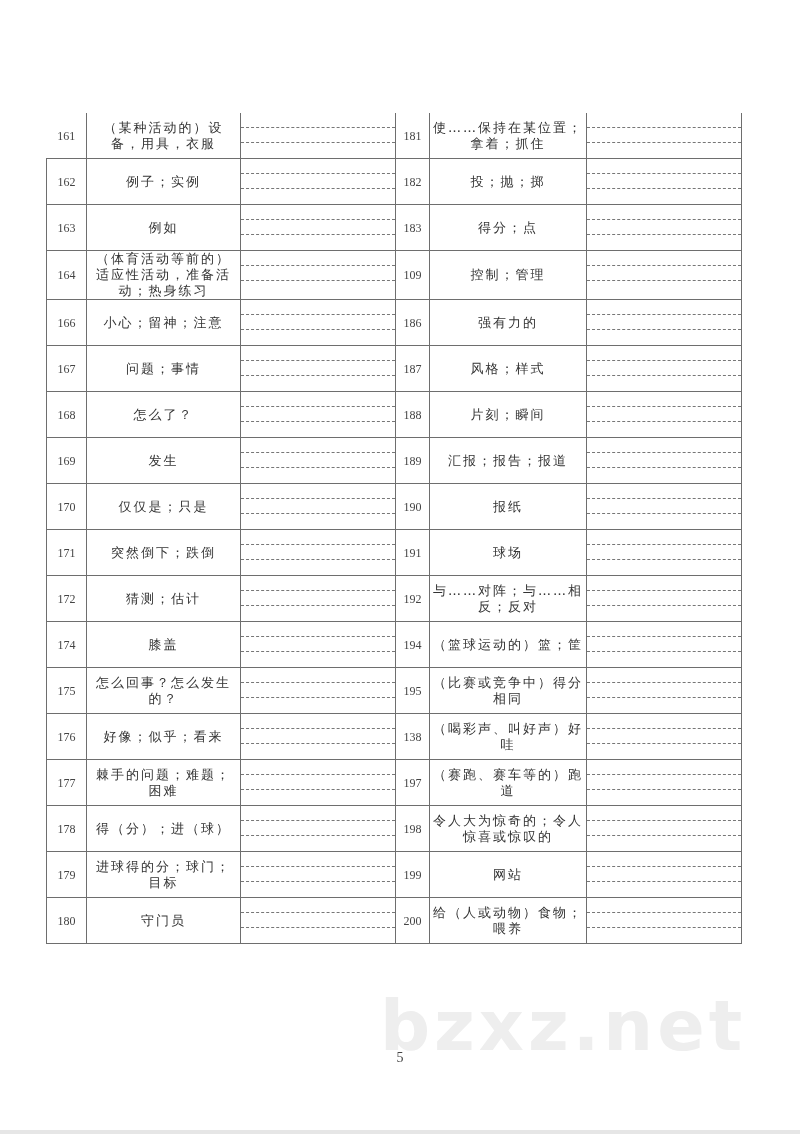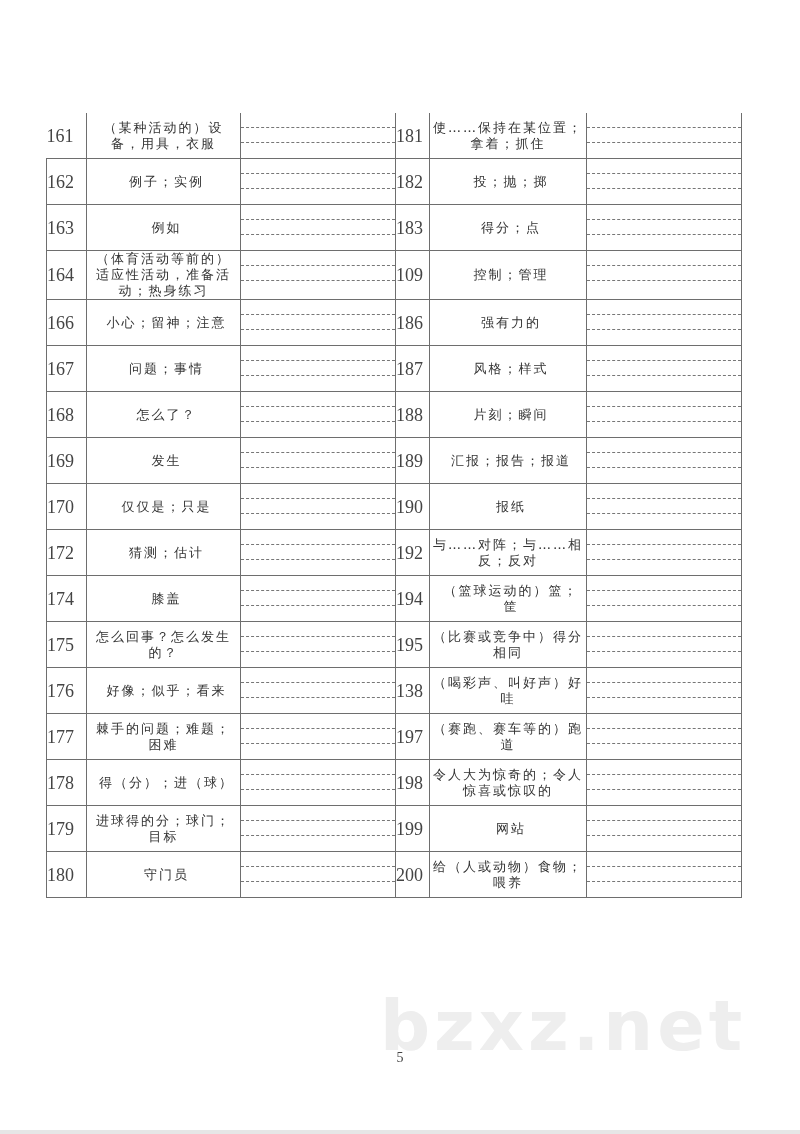--- a/index.html
+++ b/index.html
@@ -14,23 +14,23 @@
     .vocab-table {
       position: absolute; left: 46px; top: 113px;
       width: 696px; border-collapse: collapse; table-layout: fixed;
     }
     .vocab-table td {
       border: 1px solid #6e6e6e; height: 45px; padding: 0; vertical-align: middle;
       font-size: 13px; line-height: 16px;
     }
     .vocab-table tr:first-child td { border-top: none; }
     .vocab-table tr:first-child td.num-l { border-left: none; }
-    .vocab-table td.num { text-align: left; font-family: "Liberation Serif", serif; font-size: 18px; color: #444; }
+    .vocab-table td.num { text-align: center; font-family: "Liberation Serif", serif; font-size: 12px; color: #444; }
     .vocab-table td.meaning { padding: 0 2px; letter-spacing: 2px; }
-    .vocab-table td.meaning.center { text-align: center; padding-left: 8px; }
+    .vocab-table td.meaning.center { text-align: center; }
     .vocab-table td.meaning.left { text-align: center; }
     .vocab-table td.blank { position: relative; }
     .dash {
       position: absolute; left: 0; right: 0; height: 0;
       border-top: 1px dashed #777;
     }
     .dash.d1 { top: 14px; }
     .dash.d2 { top: 29px; }
     .col-num { width: 40px; }
     .col-mean { width: 154px; }
@@ -185,20 +185,34 @@
             <div class="dash d2"></div>
           </td>
           <td class="num">190</td>
           <td class="meaning center">报纸</td>
           <td class="blank">
             <div class="dash d1"></div>
             <div class="dash d2"></div>
           </td>
         </tr>
         <tr>
+          <td class="num num-l">171</td>
+          <td class="meaning center">突然倒下；跌倒</td>
+          <td class="blank">
+            <div class="dash d1"></div>
+            <div class="dash d2"></div>
+          </td>
+          <td class="num">191</td>
+          <td class="meaning center">球场</td>
+          <td class="blank">
+            <div class="dash d1"></div>
+            <div class="dash d2"></div>
+          </td>
+        </tr>
+        <tr>
           <td class="num num-l">172</td>
           <td class="meaning center">猜测；估计</td>
           <td class="blank">
             <div class="dash d1"></div>
             <div class="dash d2"></div>
           </td>
           <td class="num">192</td>
           <td class="meaning left">与……对阵；与……相反；反对</td>
           <td class="blank">
             <div class="dash d1"></div>

